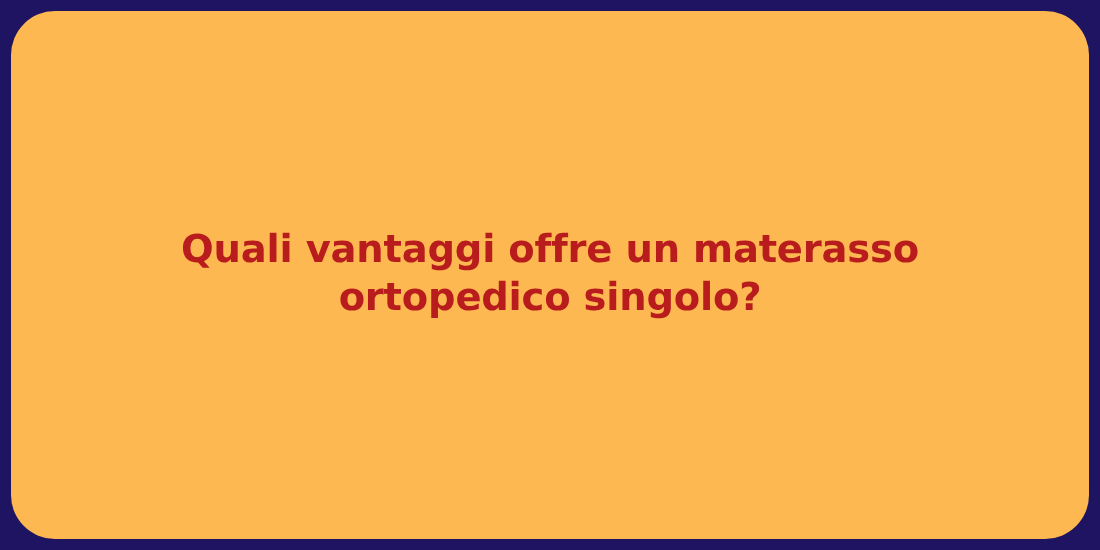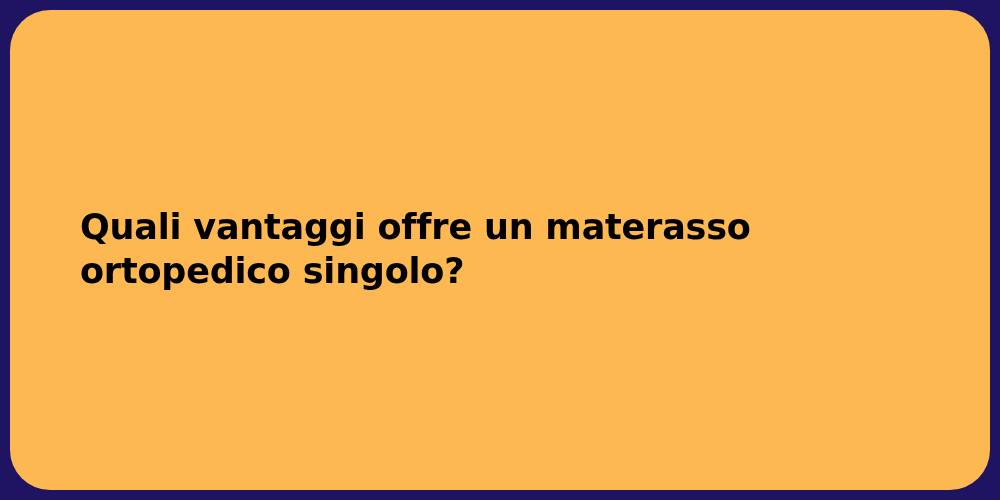--- a/index.html
+++ b/index.html
@@ -35,22 +35,22 @@
     padding: 0 60px;
   }
 
   #headline {
     margin: 0;
     font-family: "DejaVu Sans", "Liberation Sans", sans-serif;
     font-weight: bold;
     font-size: 35px;
     line-height: 1.25;
     letter-spacing: -0.2px;
-    color: #000000;
-    text-align: left;
+    color: #b91c1c;
+    text-align: center;
     max-width: 840px;
     word-wrap: break-word;
   }
 </style>
 </head>
 <body>
 
 <div id="banner-root">
 
   <div id="content-card">

